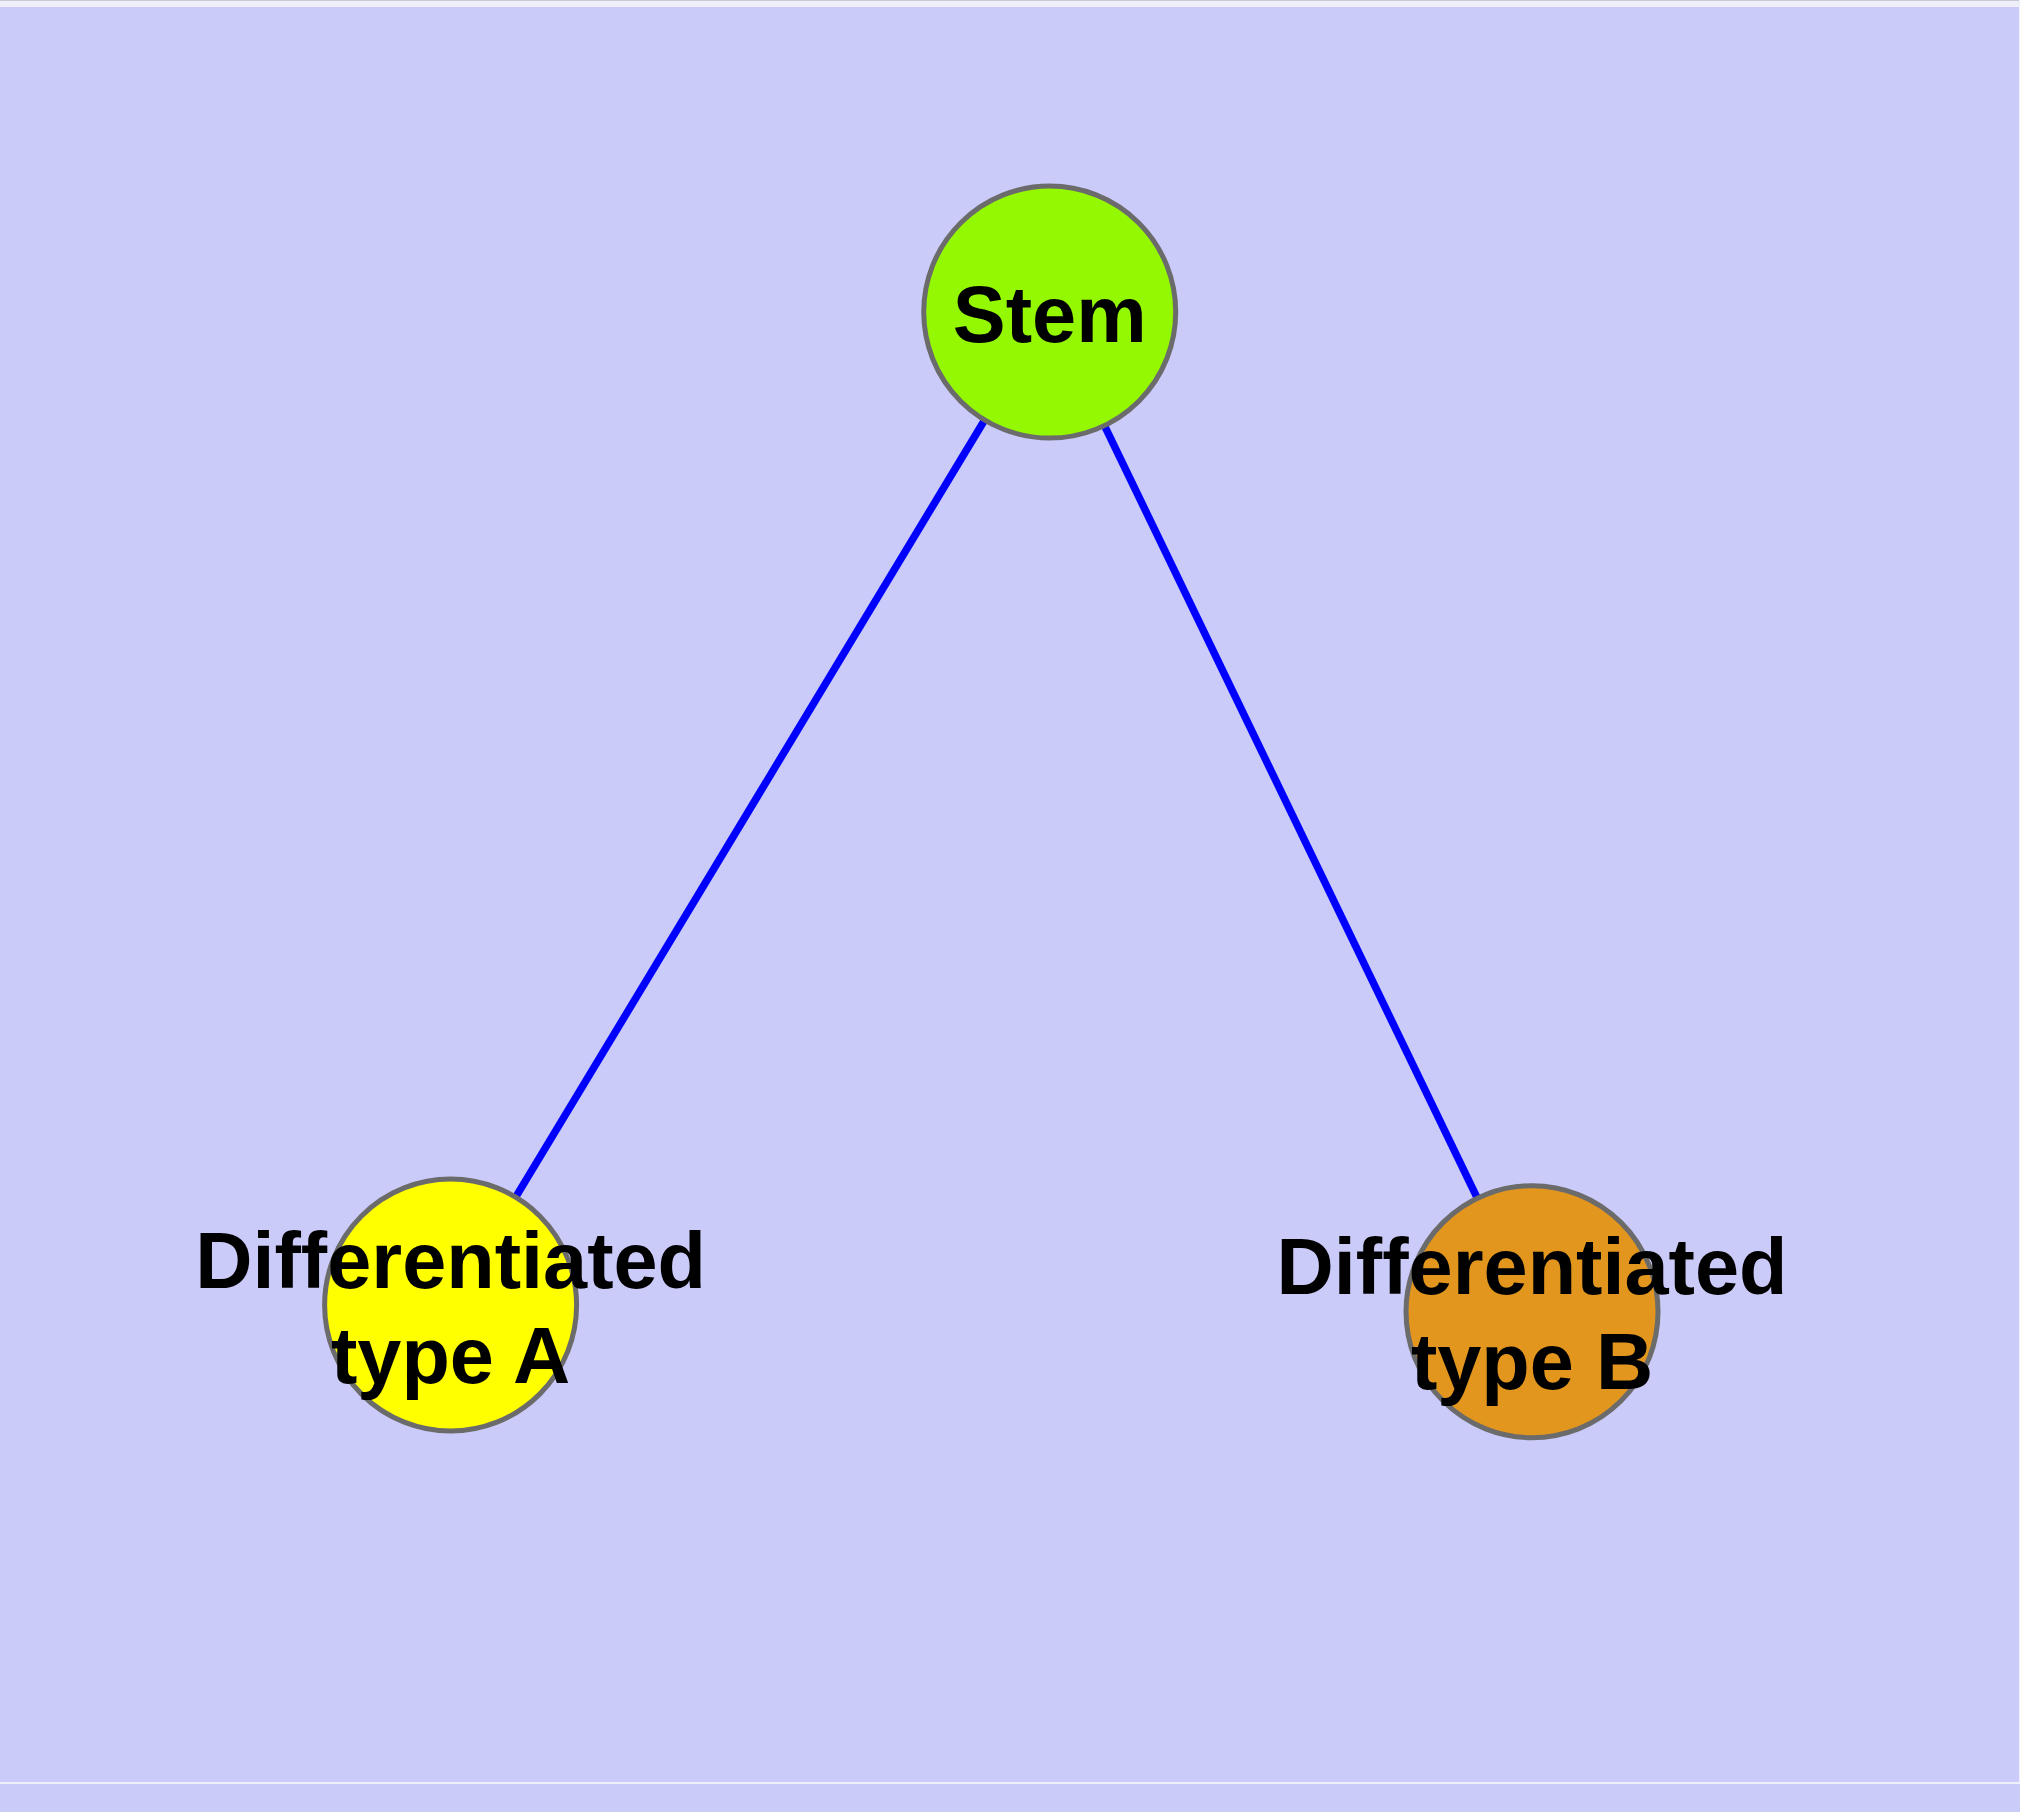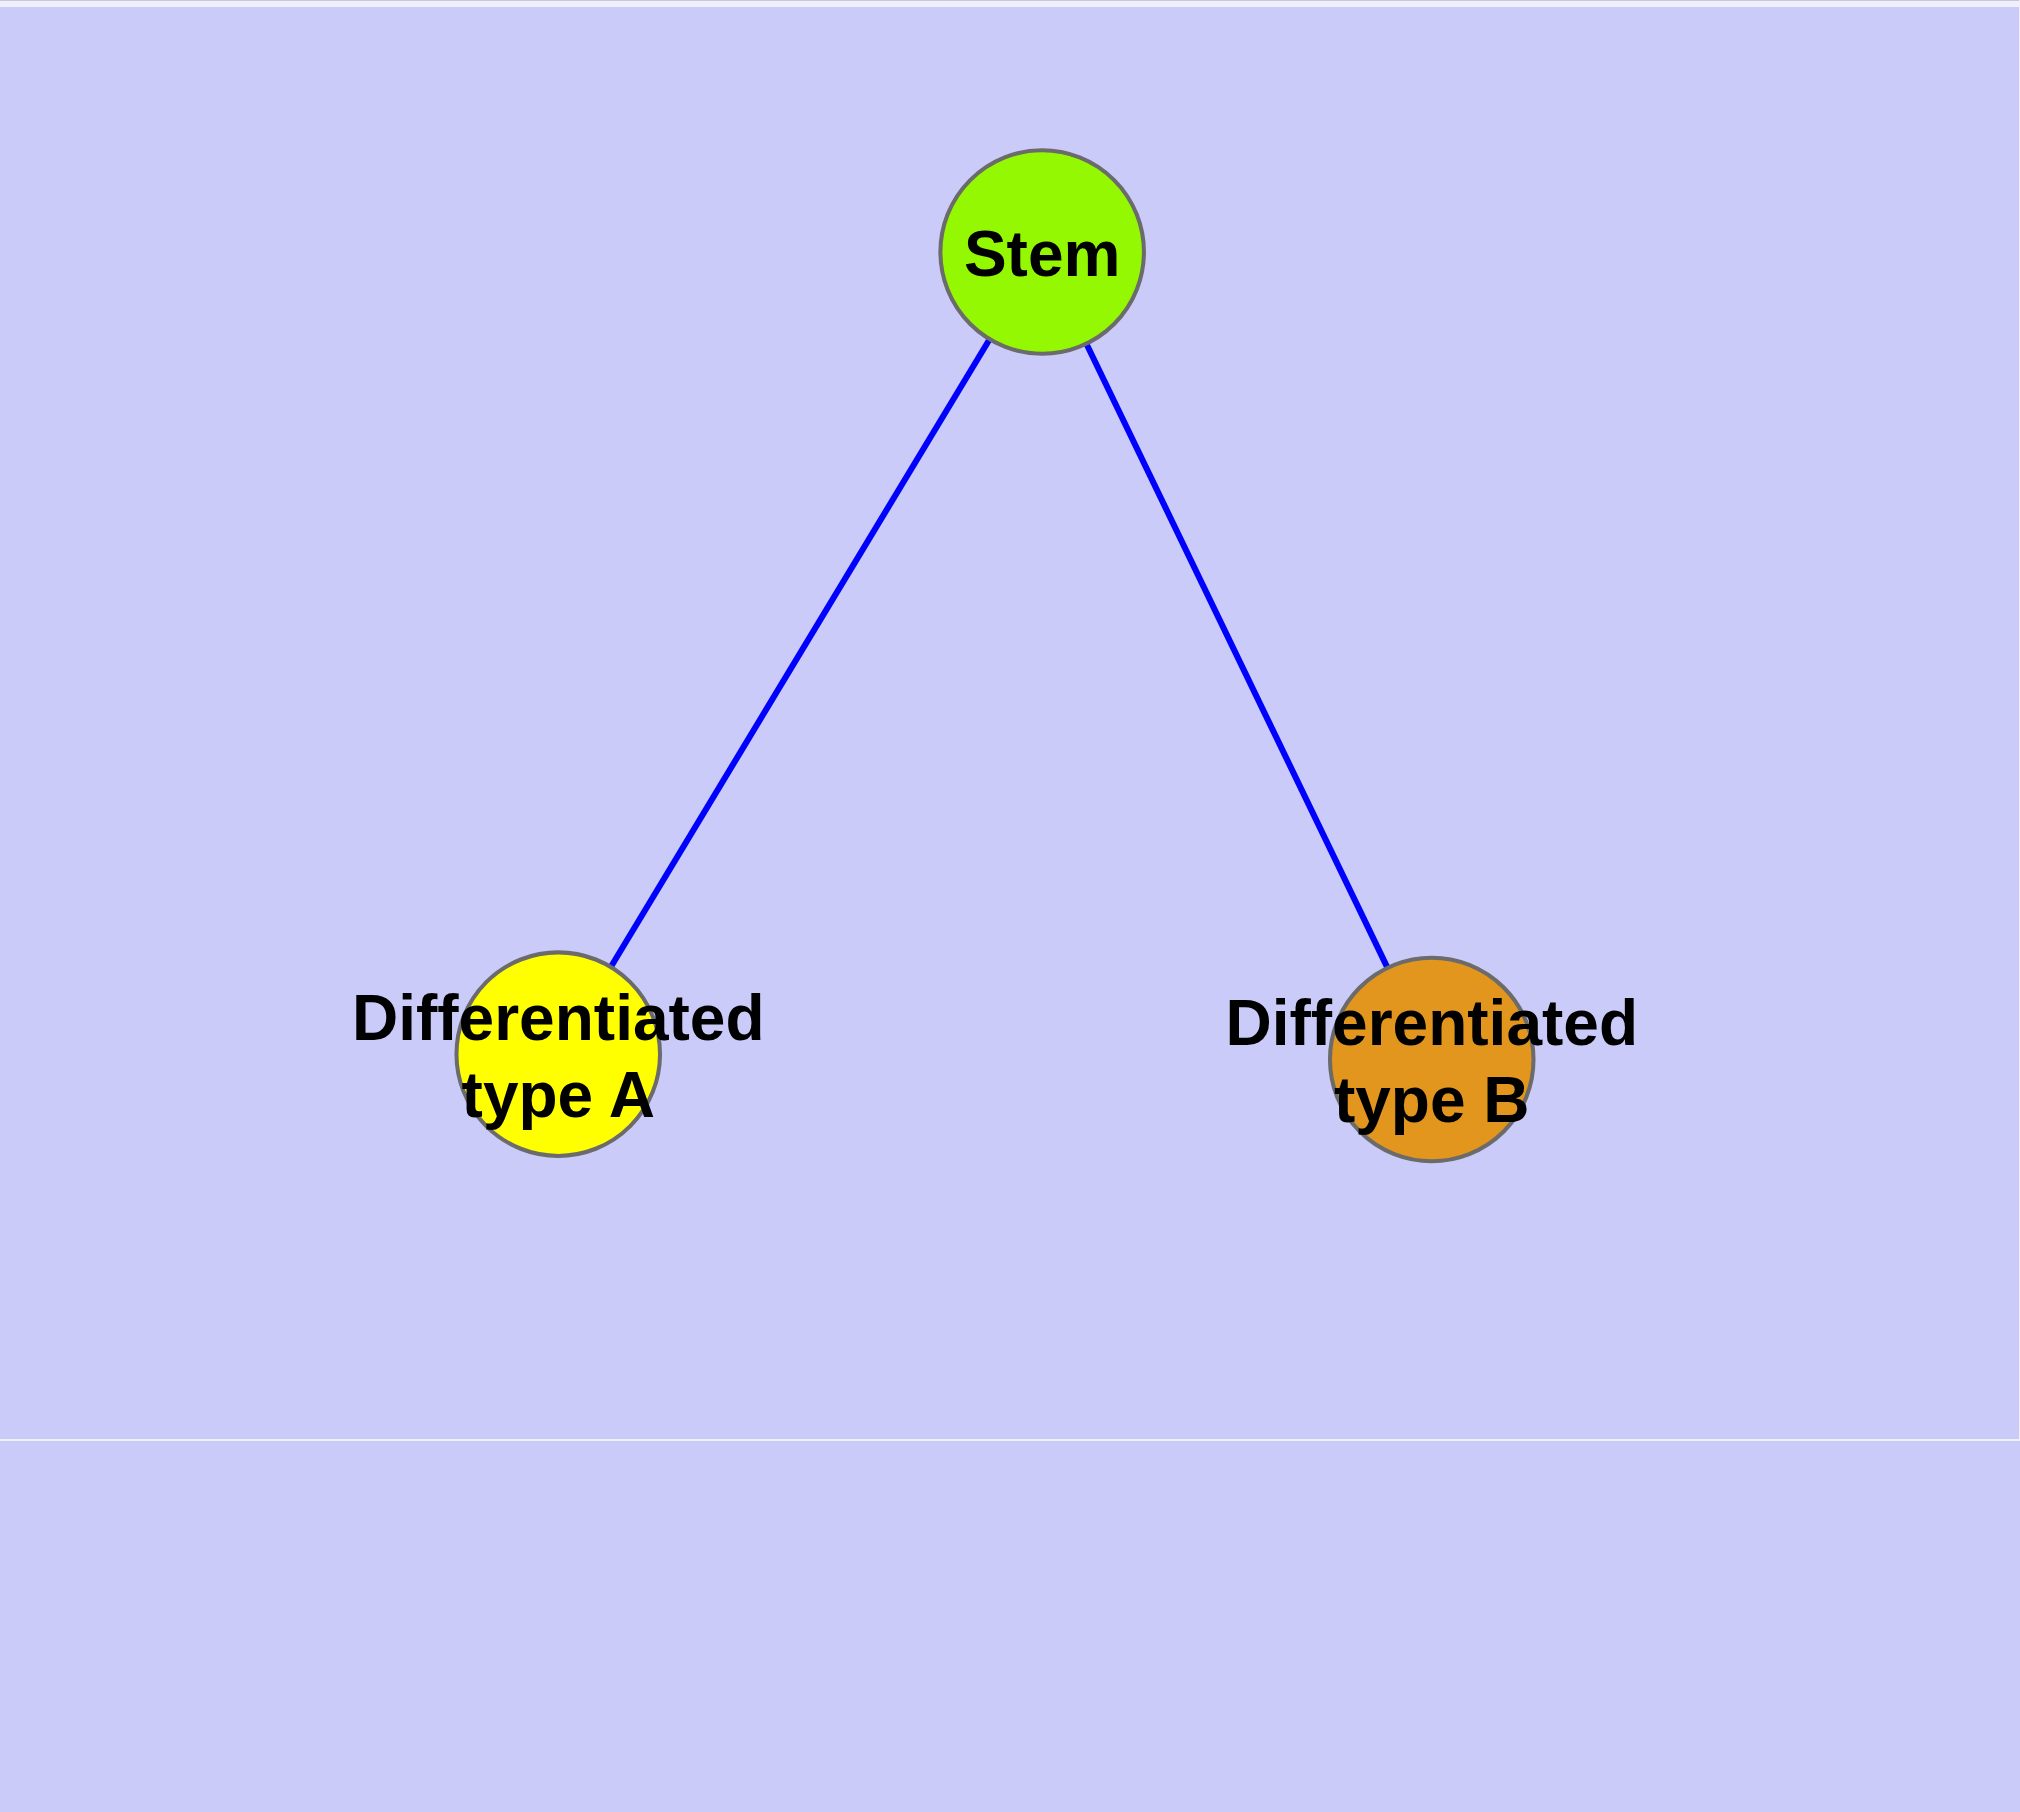--- a/index.html
+++ b/index.html
@@ -31,21 +31,21 @@
     position: absolute;
     z-index: 5;
   }
   .strip.top    { left: 0; right: 0; top: 0; height: 6px; border-top-style: solid; border-top-width: 1.7px; }
   .strip.bottom { left: 0; right: 0; bottom: 0; height: 2.5px; }
   .strip.right  { top: 0; bottom: 0; right: 0; width: 1.7px; }
 </style>
 </head>
 <body style="background: rgb(203, 203, 250);">
 
-<div class="page" style="width: 2021px; height: 1441px; background: rgb(203, 203, 250);">
+<div class="page" style="width: 2021px; height: 1784px; background: rgb(203, 203, 250);">
   <div class="strip top" style="background: rgb(239, 239, 251); border-top-color: rgb(201, 201, 214);"></div>
   <div class="strip bottom" style="background: rgb(239, 239, 251);"></div>
   <div class="strip right" style="background: rgb(239, 239, 251);"></div>
 
   <svg class="graph" id="graph-canvas" xmlns="http://www.w3.org/2000/svg" preserveAspectRatio="xMidYMid meet" viewBox="0 0 2384 2138">
     <g id="edges-layer">
         <line x1="1161.0" y1="503.3" x2="599.0" y2="1434.7" stroke="#0000FF" stroke-width="9"></line>
         <line x1="1304.6" y1="510.0" x2="1751.4" y2="1436.0" stroke="#0000FF" stroke-width="9"></line>
       </g>
     <g id="nodes-layer">

